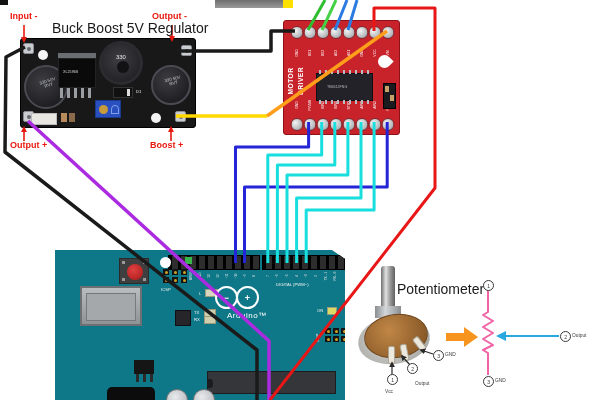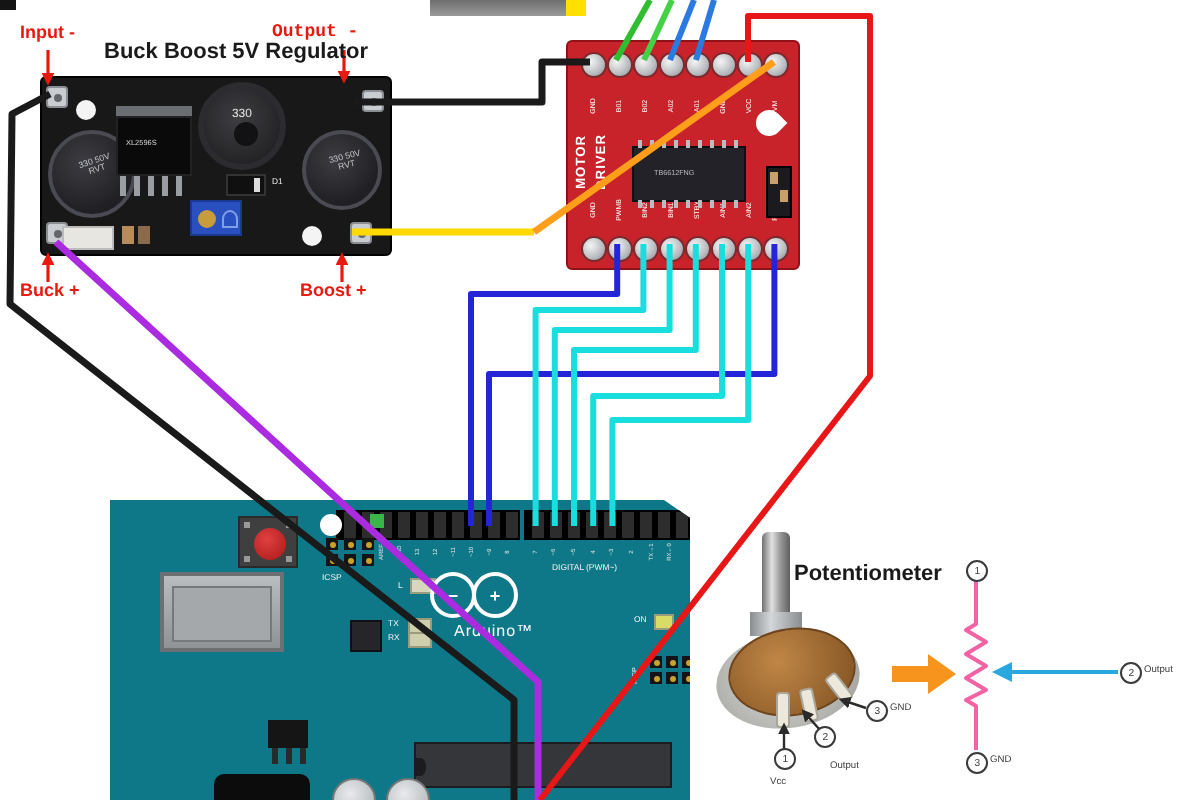--- a/index.html
+++ b/index.html
@@ -1,21 +1,21 @@
 <!DOCTYPE html>
 <html><head>
 <meta charset="utf-8">
 <style>
   html,body{margin:0;padding:0;background:#fff;}
   #stage{position:relative;width:600px;height:400px;overflow:hidden;background:#fff;
          font-family:"Liberation Sans",sans-serif;}
   .d{position:absolute;box-sizing:border-box;}
   .t{position:absolute;white-space:nowrap;line-height:1;}
   .red-label{font-size:9px;font-weight:bold;color:#e8190f;}
-  .blk-title{font-size:11px;font-weight:bold;color:#1a1a1a;}
+  .blk-title{font-size:14px;font-weight:normal;color:#1a1a1a;}
   .tiny{font-size:6px;transform-origin:0 0;transform:scale(.8);color:#3c3c3c;}
   .vlabel{position:absolute;left:50%;top:50%;white-space:nowrap;font-size:6px;color:#fff;
           transform:translate(-50%,-50%) rotate(-90deg) scale(.58);}
   
   #buck{left:20px;top:38px;width:176px;height:90px;background:#181818;border:1px solid #000;border-radius:3px;}
   .pad{width:11px;height:11px;background:#c9ccd0;border-radius:2px;border:1px solid #8b8f93;}
   .pad::after{content:"";position:absolute;left:3px;top:3px;width:4px;height:4px;border-radius:50%;background:#63666a;}
   
   #mdriver{left:283px;top:20px;width:117px;height:115px;background:#c8232b;border:1px solid #8e1218;border-radius:3px;}
   .md-pins{position:absolute;left:6px;width:105px;height:38px;display:flex;}
@@ -309,23 +309,23 @@
          background:radial-gradient(circle at 45% 40%,#dcdcda,#9c9c98);transform:rotate(-8deg);"></div>
     <div class="d" style="left:6px;top:52px;width:64px;height:44px;border-radius:50%;
          background:radial-gradient(circle at 40% 35%,#c08646,#8a5a28 80%);transform:rotate(-8deg);border:1px solid #6e451c;"></div>
     <div class="d" style="left:30px;top:84px;width:7px;height:18px;background:#ece8dc;border:1px solid #a9a598;border-radius:2px;"></div>
     <div class="d" style="left:43px;top:82px;width:7px;height:17px;background:#ece8dc;border:1px solid #a9a598;border-radius:2px;transform:rotate(-12deg);"></div>
     <div class="d" style="left:58px;top:74px;width:7px;height:16px;background:#ece8dc;border:1px solid #a9a598;border-radius:2px;transform:rotate(-38deg);"></div>
   </div>
 
   <div class="d lbl-layer" style="left:0;top:0;width:600px;height:400px;pointer-events:none;">
     <span class="t red-label" style="left:10px;top:12px;">Input -</span>
-    <span class="t red-label" style="left:136px;top:12px;font-family:Liberation Mono, monospace;">Output -</span>
+    <span class="t red-label" style="left:152px;top:12px;">Output -</span>
     <span class="t blk-title" style="left:52px;top:21px;">Buck Boost 5V Regulator</span>
-    <span class="t red-label" style="left:10px;top:141px;">Buck +</span>
+    <span class="t red-label" style="left:10px;top:141px;">Output +</span>
     <span class="t red-label" style="left:150px;top:141px;">Boost +</span>
 
     <span class="t blk-title" style="left:397px;top:282px;">Potentiometer</span>
     <div class="circ" style="left:387px;top:374px;">
         <span>1</span>
       </div>
     <div class="circ" style="left:407px;top:363px;">
         <span>2</span>
       </div>
     <div class="circ" style="left:433px;top:350px;">

